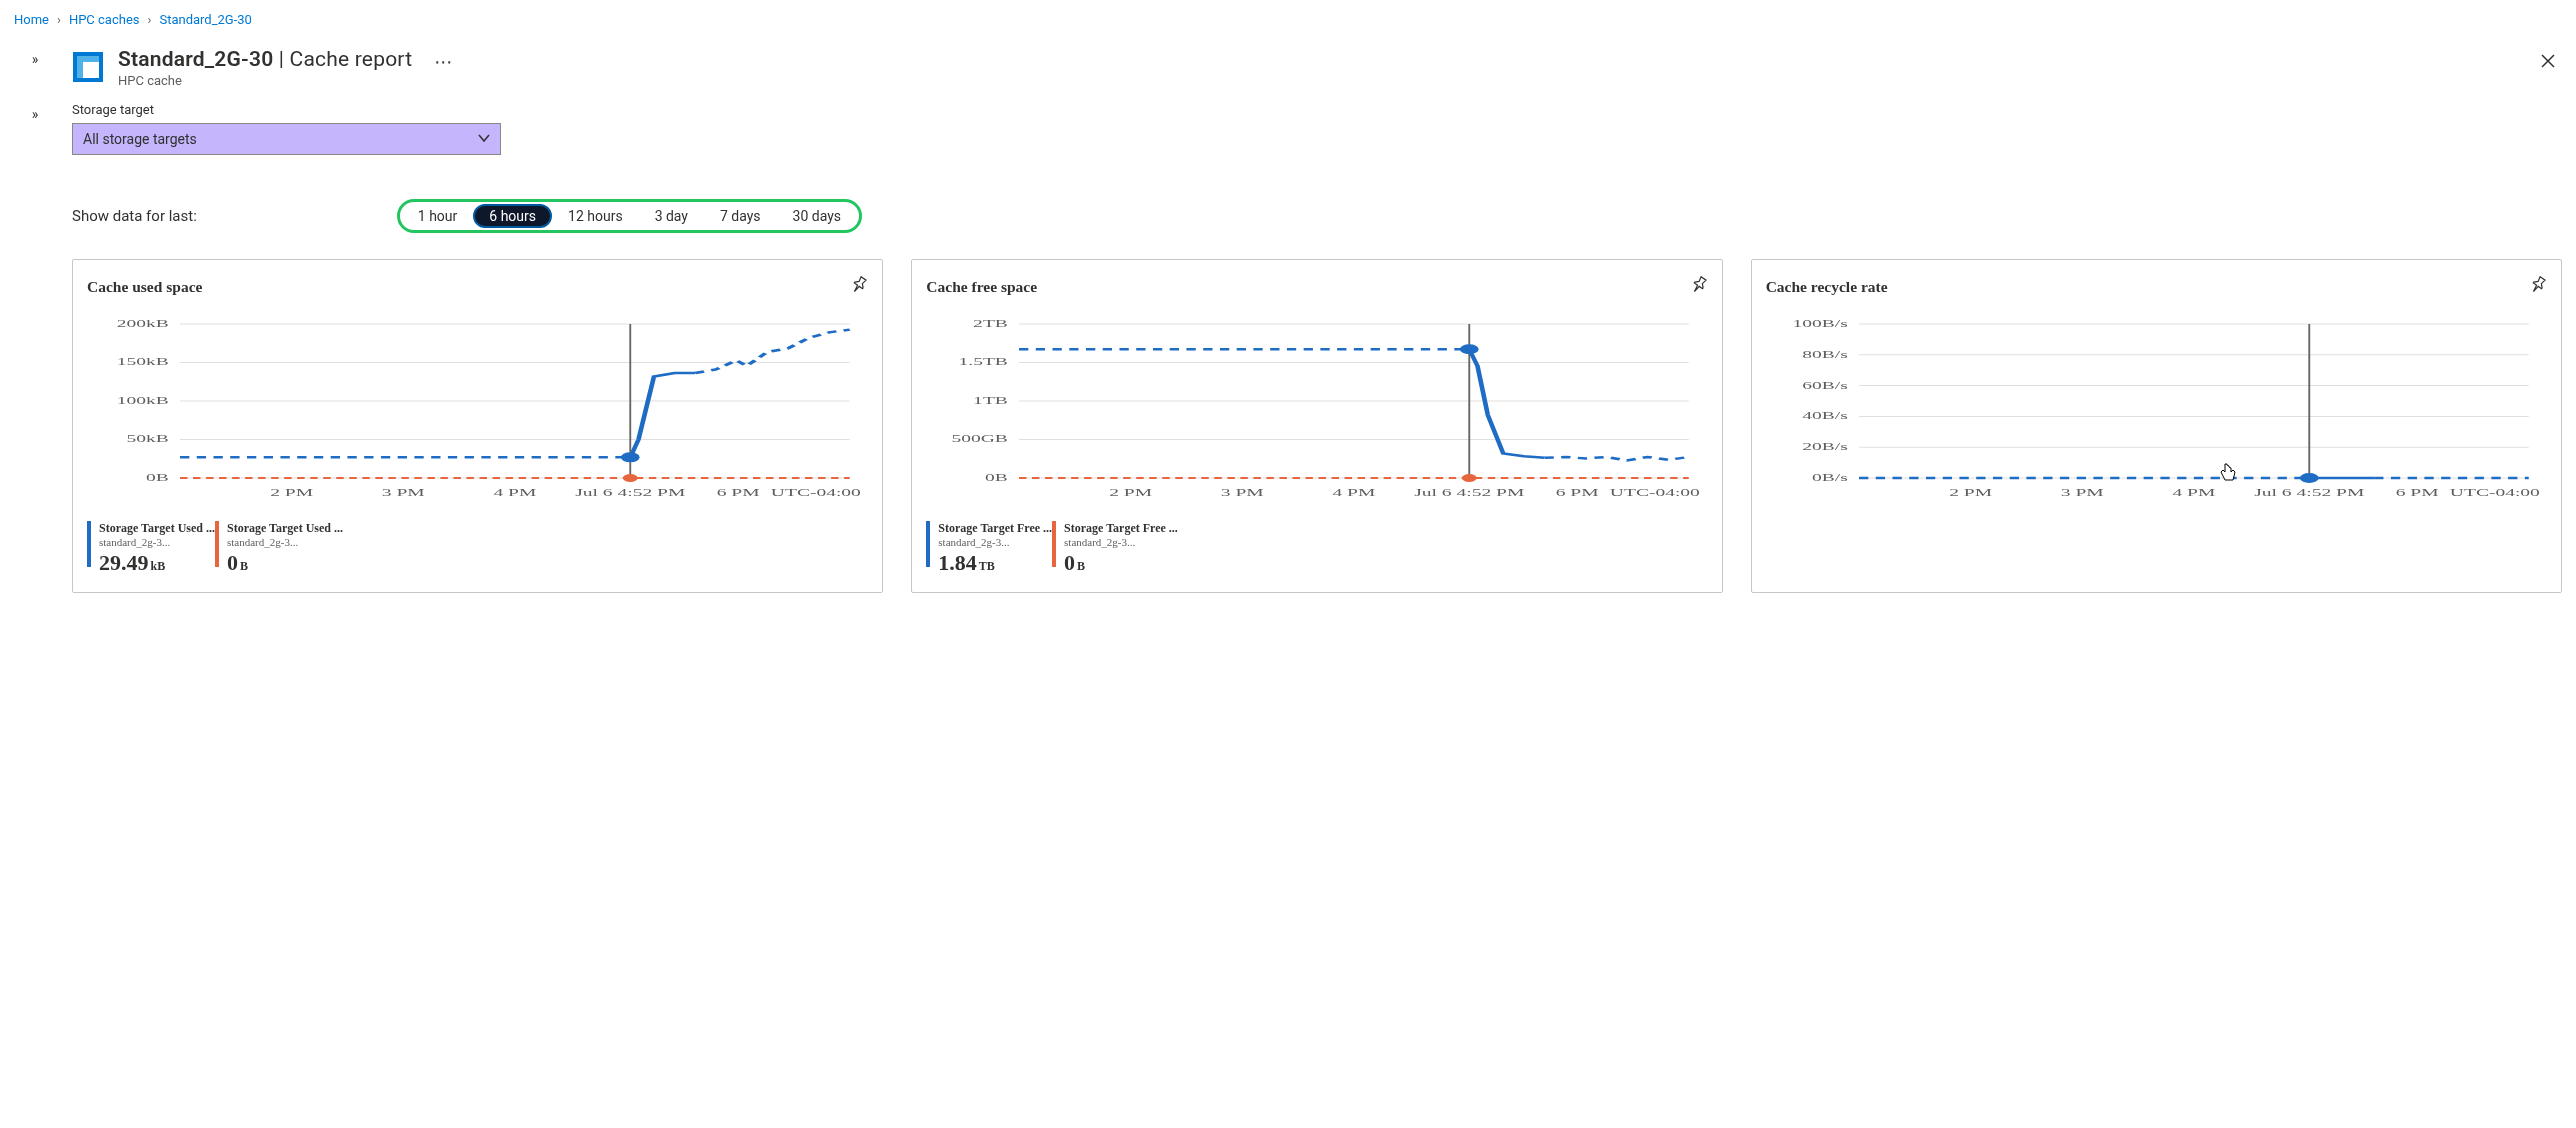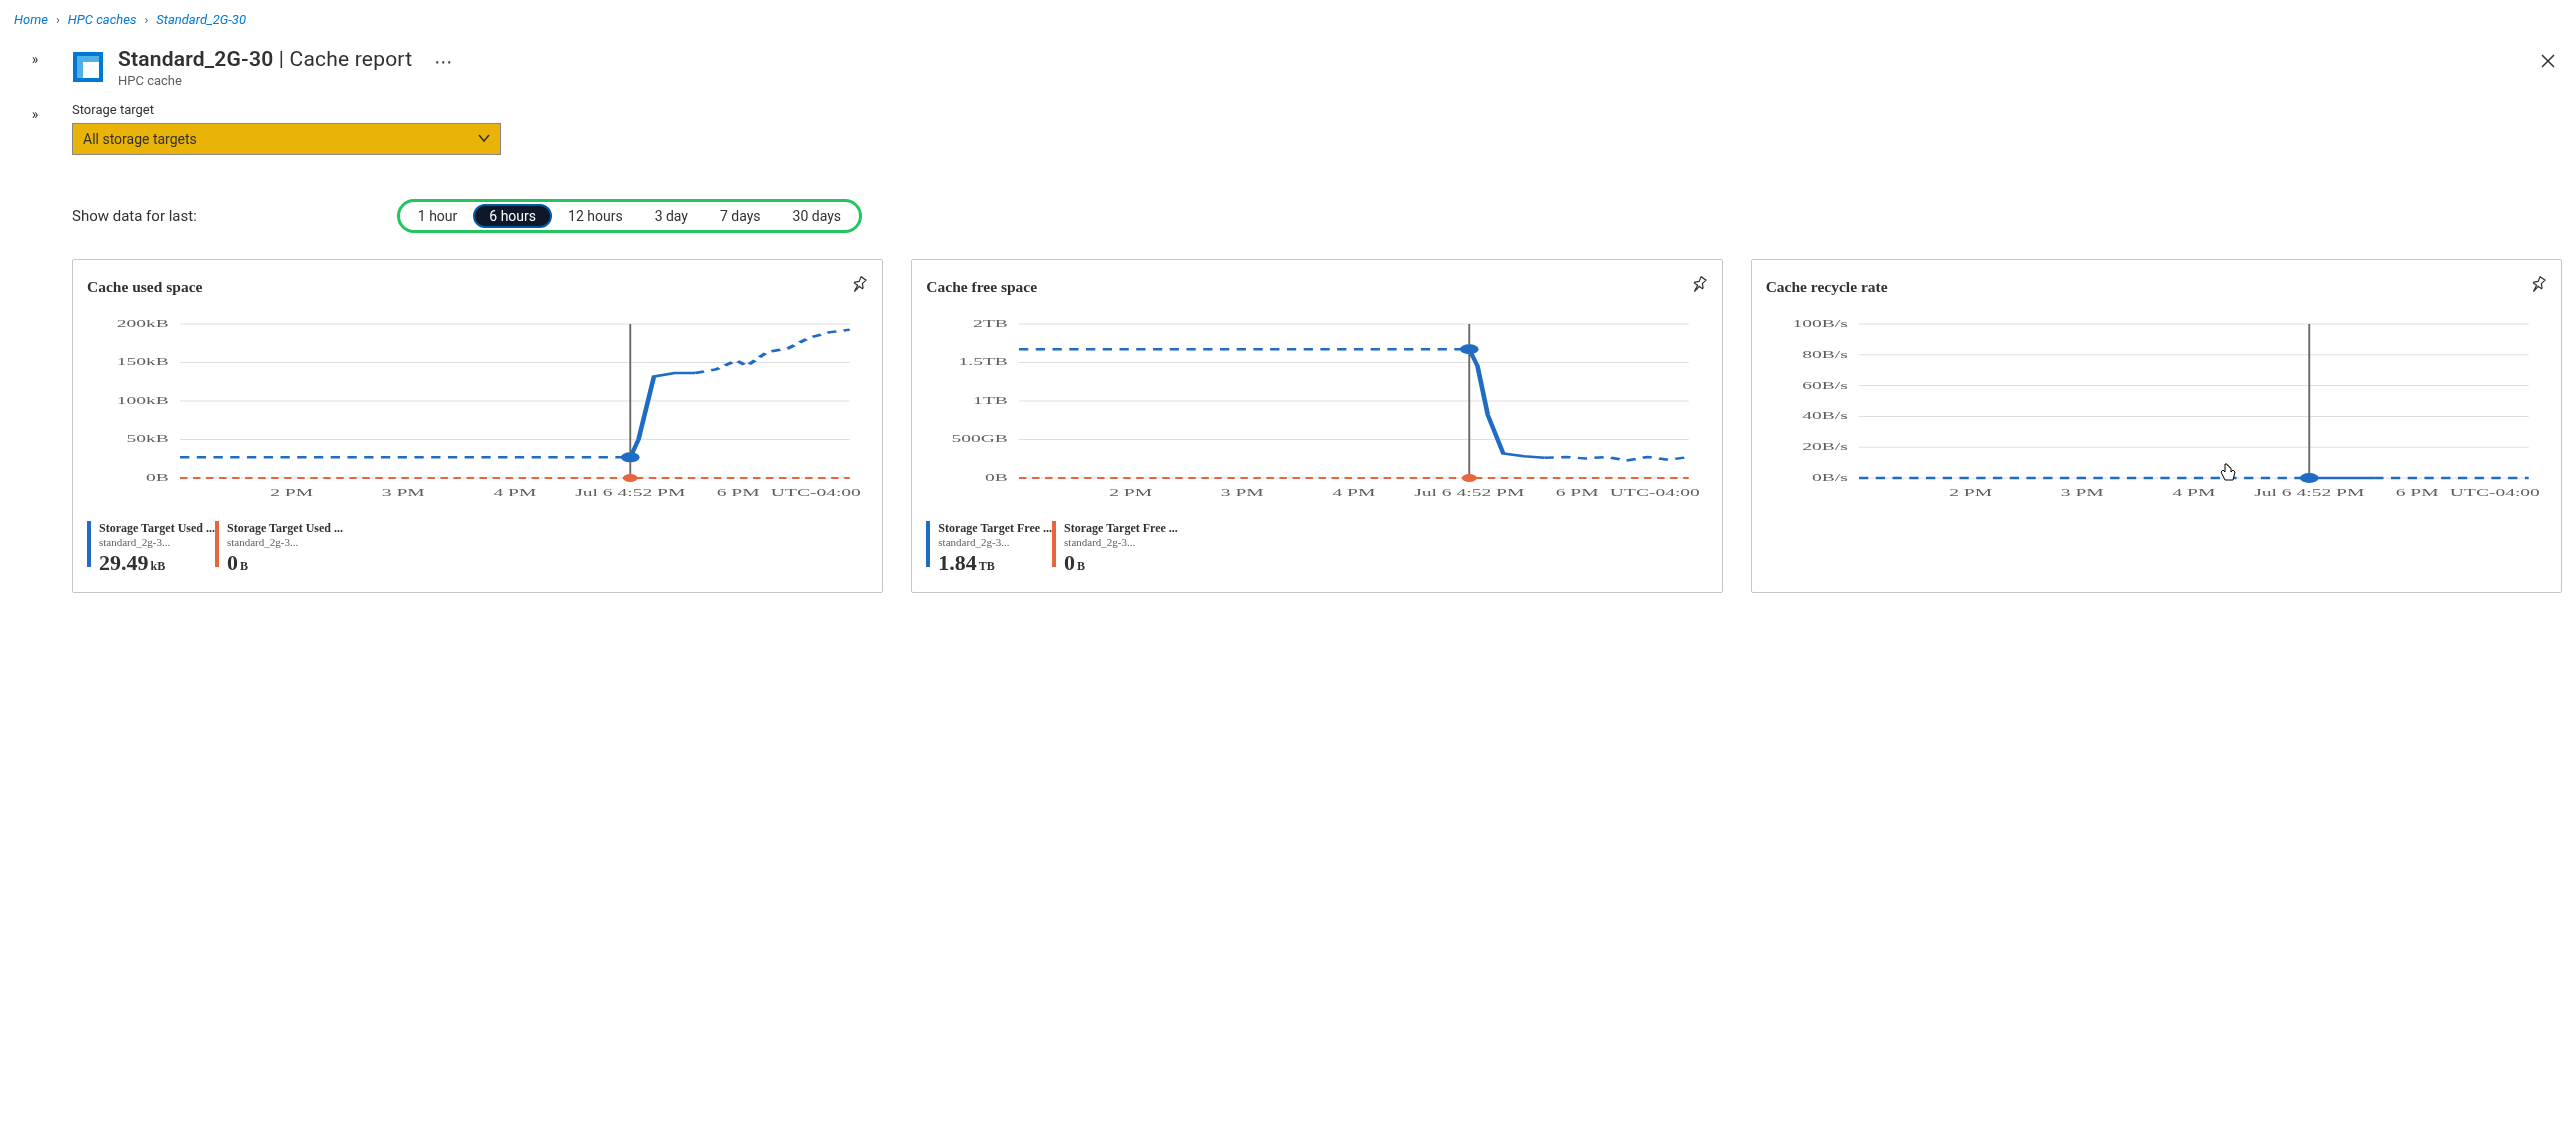--- a/index.html
+++ b/index.html
@@ -3,21 +3,21 @@
 <meta charset="utf-8">
 <style>
   * { box-sizing: border-box; margin: 0; padding: 0; }
   body {
     font-family: "Segoe UI", -apple-system, BlinkMacSystemFont, Roboto, sans-serif;
     font-size: 13px;
     color: #323130;
     background: #fff;
     padding: 10px 14px;
   }
-  a { color: #0078d4; text-decoration: none; font-style: italic; }
+  a { color: #0078d4; text-decoration: none; }
   .breadcrumb { display: flex; align-items: center; gap: 8px; font-size: 13px; padding: 2px 0 6px; }
   .breadcrumb .sep { color: #605e5c; }
   .expander-left { width: 42px; display:flex; justify-content:center; padding-top:4px; }
   .expander-icon { color:#323130; font-size:14px; }
 
   .header-row { display: flex; align-items: flex-start; gap: 16px; padding-top: 14px; }
   .title-block { display:flex; align-items:flex-start; gap:14px; flex:1; }
   .title-icon {
     width:32px; height:32px; margin-top:4px;
     display:flex; align-items:center; justify-content:center;
@@ -28,21 +28,21 @@
   .more-btn { color:#323130; font-size:18px; padding:4px 8px; cursor:pointer; }
   .close-btn { margin-left:auto; padding:6px; cursor:pointer; }
 
   .body-area { display:flex; gap: 16px; margin-top: 14px; }
   .content { flex:1; }
 
   .field-label { font-size:13px; margin-bottom:6px; }
   .dropdown {
     width: 429px; border:1px solid #8a8886; padding:7px 10px;
     display:flex; align-items:center; justify-content:space-between;
-    font-size:14px; cursor:pointer; background:#eab308;
+    font-size:14px; cursor:pointer; background:#c4b5fd;
   }
   .dropdown .chev { width:12px; }
 
   .timerange-row { display:flex; align-items:center; gap: 200px; margin-top: 44px; margin-bottom: 26px; }
   .time-label { font-size:15px; }
   .pillbar {
     border:3px solid #22c55e; border-radius: 26px; padding:2px;
     display:flex; align-items:flex-start;
   }
   .pill {

